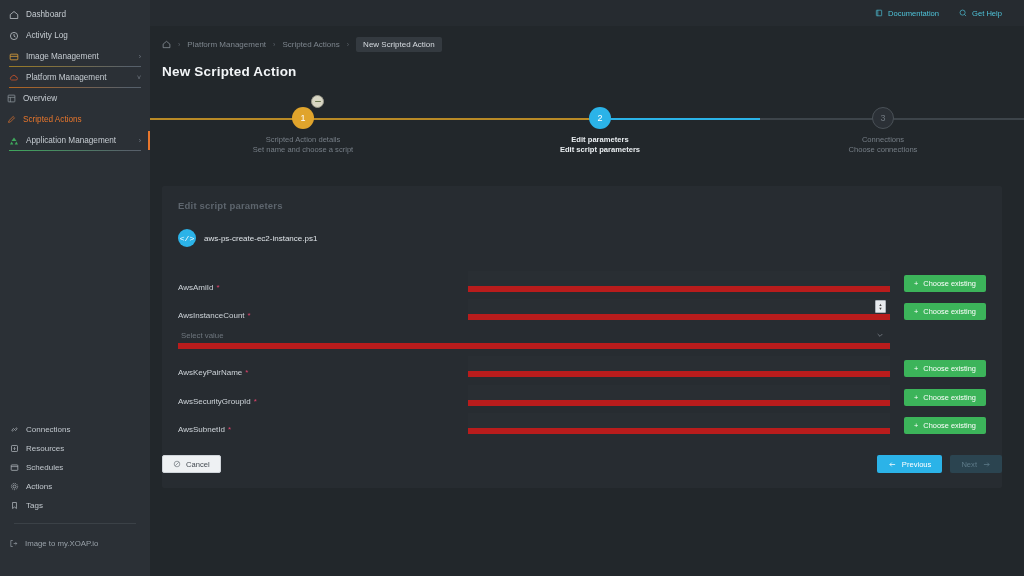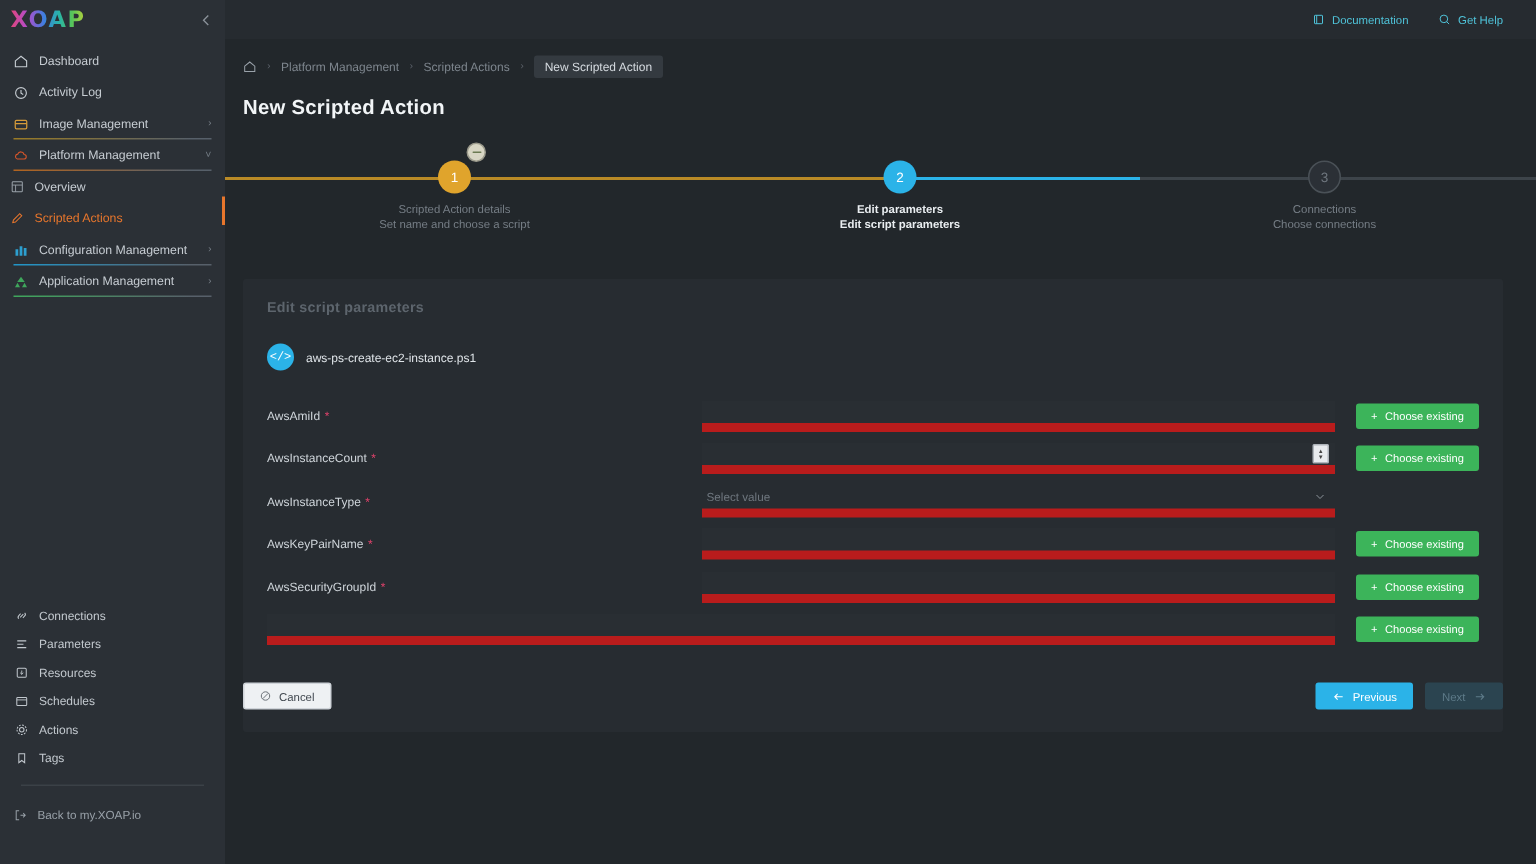--- a/index.html
+++ b/index.html
@@ -140,21 +140,21 @@
   }
   .file-ico {
     width: 18px; height: 18px; border-radius: 50%; background: #2bb3e8;
     display: flex; align-items: center; justify-content: center;
     color: #fff; font-size: 8px; font-family: "Liberation Mono", monospace;
   }
   .file-name { color: #dfe4e8; font-size: 8px; }
 
   .rows { margin-top: 16px; }
   .row {
-    display: flex; align-items: center; height: 28.5px; gap: 0;
+    display: flex; align-items: flex-end; height: 28.5px; gap: 0;
   }
   .row-label {
     width: 290px; color: #cfd5da; font-size: 8px; flex: 0 0 290px;
   }
   .req { color: #e0426b; font-size: 8px; margin-left: 3px; }
   .field {
     flex: 1; position: relative; height: 21px;
     border-bottom: 6px solid #b91c1c;
     display: flex; align-items: center;
   }
@@ -200,28 +200,20 @@
     display: flex; align-items: center; gap: 5px;
   }
   svg { display: block; }
 </style>
 </head>
 <body>
 
 <div class="app">
 
   <aside class="sidebar">
-    <div class="sidebar-top">
-      <div class="logo">XOAP</div>
-      <div class="collapse-btn">
-        <svg width="9" height="9" viewBox="0 0 10 10">
-          <path d="M6.5 1.5 L3 5 L6.5 8.5" stroke="#8a9199" stroke-width="1" fill="none"></path>
-        </svg>
-      </div>
-    </div>
 
     <nav class="nav">
 
       <div class="nav-item">
         <span class="ico">
           <svg width="10" height="10" viewBox="0 0 12 12">
               <path d="M1.5 5.5 L6 1.8 L10.5 5.5 L10.5 10.2 L1.5 10.2 Z" fill="none" stroke="#c6ccd2" stroke-width="0.9"></path>
             </svg>
         </span>
         <span>Dashboard</span>
@@ -274,32 +266,20 @@
 
       <div class="nav-item sub active">
         <span class="ico">
           <svg width="9" height="9" viewBox="0 0 12 12">
               <path d="M2 9.8 L2.6 7.6 L8.2 2 L10 3.8 L4.4 9.4 Z" fill="none" stroke="#e8762c" stroke-width="0.9"></path>
             </svg>
         </span>
         <span>Scripted Actions</span>
       </div>
 
-      <div class="nav-item">
-        <span class="ico">
-          <svg width="10" height="10" viewBox="0 0 12 12">
-              <rect x="1.6" y="5" width="2.2" height="5.2" fill="#2d9fd0"></rect>
-              <rect x="4.9" y="2.6" width="2.2" height="7.6" fill="#2d9fd0"></rect>
-              <rect x="8.2" y="4" width="2.2" height="6.2" fill="#2d9fd0"></rect>
-            </svg>
-        </span>
-        <span>Configuration Management</span>
-        <span class="chev">›</span>
-        <span class="nav-underline u-blue"></span>
-      </div>
 
       <div class="nav-item">
         <span class="ico">
           <svg width="10" height="10" viewBox="0 0 12 12">
               <path d="M6 1.8 L9 6 L3 6 Z" fill="#3fa75c"></path>
               <path d="M3.2 6.6 L5.2 10.2 L1.2 10.2 Z" fill="#3fa75c"></path>
               <path d="M8.8 6.6 L10.8 10.2 L6.8 10.2 Z" fill="#3fa75c"></path>
             </svg>
         </span>
         <span>Application Management</span>
@@ -315,28 +295,20 @@
         <span class="ico">
           <svg width="9" height="9" viewBox="0 0 12 12">
               <path d="M4.6 7.4 L7.4 4.6 M3.4 8.6 a2 2 0 0 1 0 -2.8 L5 4.2 M8.6 3.4 a2 2 0 0 1 0 2.8 L7 7.8" fill="none" stroke="#c2c8ce" stroke-width="0.9"></path>
             </svg>
         </span>
         <span>Connections</span>
       </div>
       <div class="nav-item small">
         <span class="ico">
           <svg width="9" height="9" viewBox="0 0 12 12">
-              <path d="M2 3 H10 M2 6 H7.5 M2 9 H10" stroke="#c2c8ce" stroke-width="0.9" fill="none"></path>
-            </svg>
-        </span>
-        <span>Parameters</span>
-      </div>
-      <div class="nav-item small">
-        <span class="ico">
-          <svg width="9" height="9" viewBox="0 0 12 12">
               <rect x="2" y="2" width="8" height="8" rx="1" fill="none" stroke="#c2c8ce" stroke-width="0.9"></rect>
               <path d="M6 4 V7.4 M4.6 6 L6 7.4 L7.4 6" stroke="#c2c8ce" stroke-width="0.8" fill="none"></path>
             </svg>
         </span>
         <span>Resources</span>
       </div>
       <div class="nav-item small">
         <span class="ico">
           <svg width="9" height="9" viewBox="0 0 12 12">
               <rect x="1.6" y="2.6" width="8.8" height="7.2" rx="0.8" fill="none" stroke="#c2c8ce" stroke-width="0.9"></rect>
@@ -364,21 +336,21 @@
       </div>
 
       <div class="side-sep"></div>
 
       <div class="back-link">
         <span class="ico">
           <svg width="9" height="9" viewBox="0 0 12 12">
               <path d="M5 2 H2.4 V10 H5 M6.2 6 H10.4 M8.6 4.2 L10.4 6 L8.6 7.8" fill="none" stroke="#98a0a8" stroke-width="0.9"></path>
             </svg>
         </span>
-        <span>Back to my.XOAP.io</span>
+        <span>Image to my.XOAP.io</span>
       </div>
     </div>
   </aside>
 
   <section class="main">
 
     <div class="topbar">
       <div class="toplink">
         <svg width="8" height="8" viewBox="0 0 12 12">
             <rect x="2" y="1.8" width="8" height="8.4" rx="0.6" fill="none" stroke="#4fc3d9" stroke-width="1"></rect>
@@ -481,23 +453,20 @@
           </div>
           <div class="btn-slot">
             <button class="btn-choose">
               <span>+</span>
               <span>Choose existing</span>
             </button>
           </div>
         </div>
 
         <div class="row">
-          <div class="row-label">
-            <span>AwsInstanceType</span><span class="req">*</span>
-          </div>
           <div class="field" style="margin-right:96px;">
             <span class="ph">Select value</span>
             <span class="chev-d">
               <svg width="8" height="8" viewBox="0 0 12 12">
                   <path d="M2.5 4.5 L6 8 L9.5 4.5" stroke="#8d949b" stroke-width="1" fill="none"></path>
                 </svg>
             </span>
           </div>
         </div>
 
@@ -521,20 +490,23 @@
           <div class="field focusable"></div>
           <div class="btn-slot">
             <button class="btn-choose">
               <span>+</span>
               <span>Choose existing</span>
             </button>
           </div>
         </div>
 
         <div class="row">
+          <div class="row-label">
+            <span>AwsSubnetId</span><span class="req">*</span>
+          </div>
           <div class="field focusable"></div>
           <div class="btn-slot">
             <button class="btn-choose">
               <span>+</span>
               <span>Choose existing</span>
             </button>
           </div>
         </div>
 
       </div>

